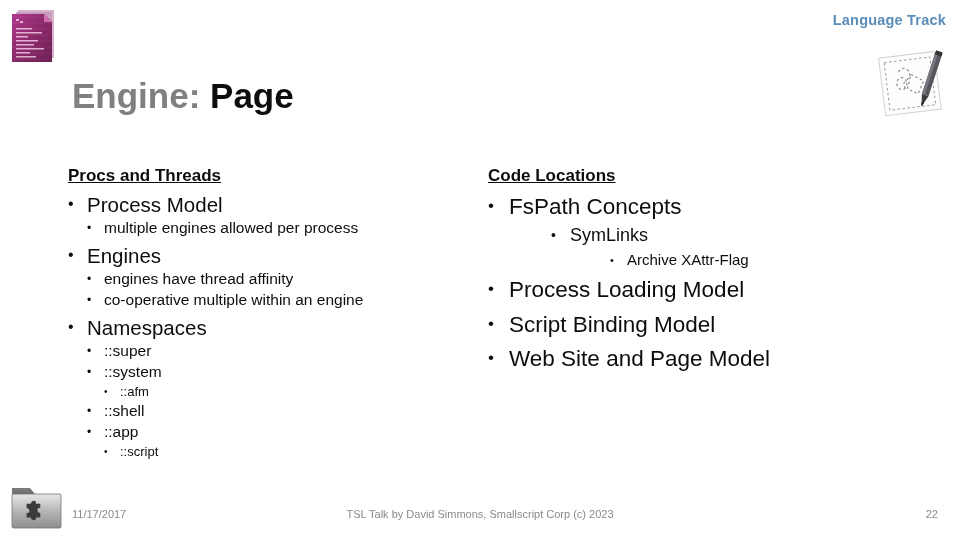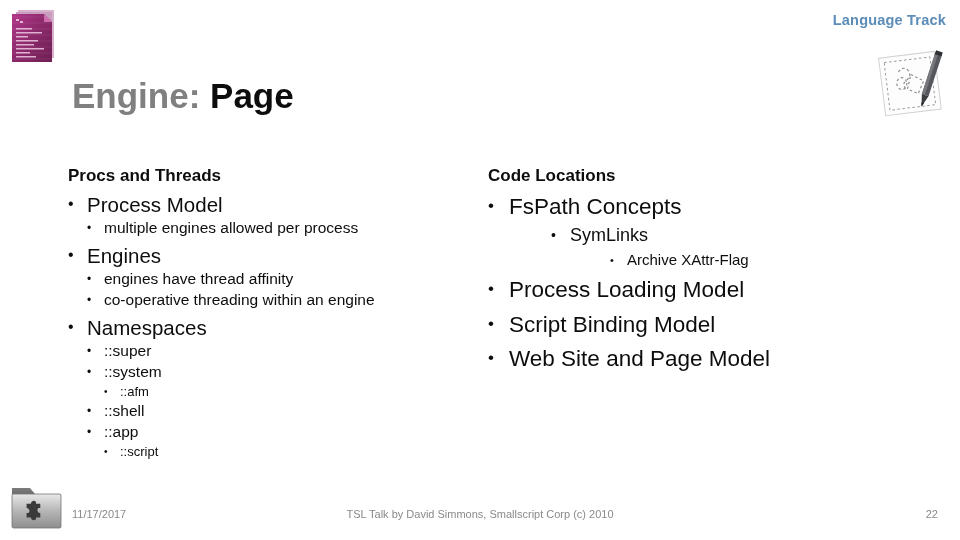--- a/index.html
+++ b/index.html
@@ -66,20 +66,21 @@
   }
   .col-left  { left: 68px;  width: 400px; }
   .col-right { left: 488px; width: 420px; }
 
   .col-head {
     font-size: 17px;
     font-weight: bold;
     color: #0d0d0d;
     margin: 0 0 6px 0;
     line-height: 1.2;
+    text-decoration: underline;
   }
 
   ul.lvl { list-style: none; margin: 0; padding: 0; }
 
   li.item {
     position: relative;
     color: #0d0d0d;
     line-height: 1.22;
   }
   li.item > .bullet {
@@ -244,21 +245,21 @@
       <li class="item">
         <span class="bullet">•</span>
         <span class="txt">Engines</span>
         <ul class="lvl l2">
           <li class="item">
             <span class="bullet">•</span>
             <span class="txt">engines have thread affinity</span>
           </li>
           <li class="item">
             <span class="bullet">•</span>
-            <span class="txt">co-operative threading within an engine</span>
+            <span class="txt">co-operative multiple within an engine</span>
           </li>
         </ul>
       </li>
 
       <li class="item">
         <span class="bullet">•</span>
         <span class="txt">Namespaces</span>
         <ul class="lvl l2">
           <li class="item">
             <span class="bullet">•</span>
@@ -349,16 +350,16 @@
       </defs>
       <path d="M2 6 h18 l5 6 h26 v6 h-49 z" fill="url(#foldtab)"></path>
       <rect x="2" y="12" width="49" height="34" rx="1.5" fill="url(#fold)" stroke="#757575" stroke-width="0.8"></rect>
       <g fill="#3a3a3a" transform="translate(13,17) scale(0.72)">
         <path d="M18 4 a4 4 0 0 0 -7 2.6 h-6 v6 a4 4 0 0 1 2.6 7 h-2.6 v6 h6 a4 4 0 0 0 7 2.6 v-2.6 h6 v-6 a4 4 0 0 1 -2.6 -7 h2.6 v-6 h-6 z"></path>
       </g>
     </svg>
   </div>
 
   <div class="footer-date">11/17/2017</div>
-  <div class="footer-center">TSL Talk by David Simmons, Smallscript Corp (c) 2010</div>
+  <div class="footer-center">TSL Talk by David Simmons, Smallscript Corp (c) 2023</div>
   <div class="footer-page">22</div>
 
 </div>
 
 </body></html>

